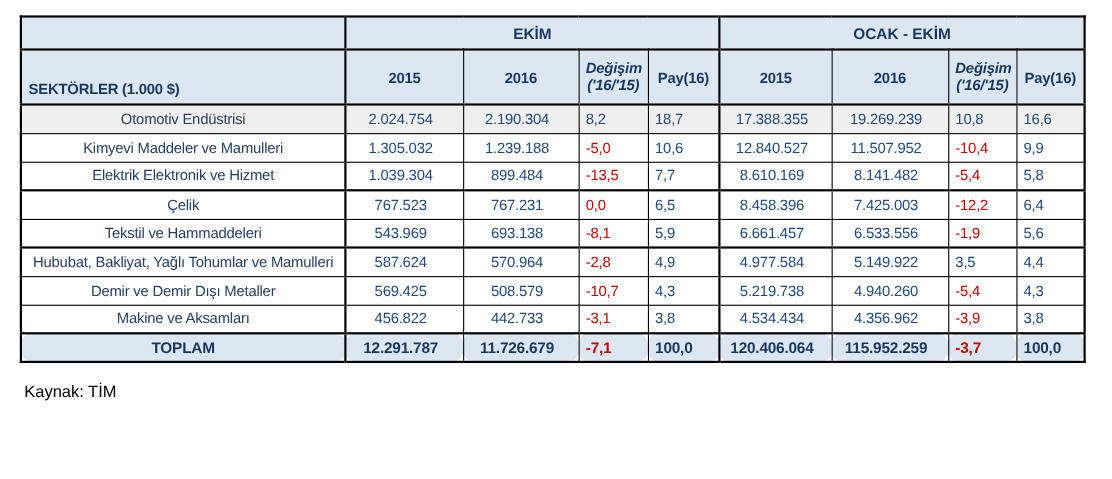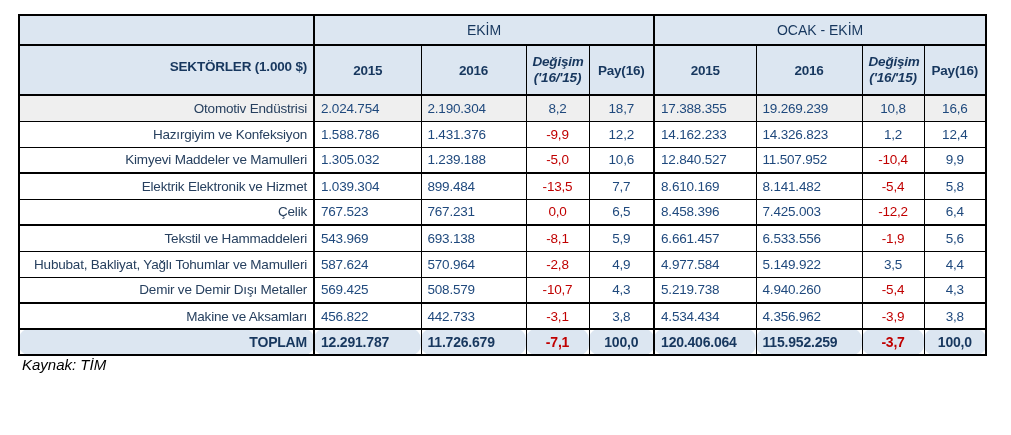--- a/index.html
+++ b/index.html
@@ -37,61 +37,61 @@
   thead tr.group-row th:nth-child(2),
   thead tr.group-row th:nth-child(3),
   thead tr.col-row th:nth-child(2),
   thead tr.col-row th:nth-child(6),
   tbody td:nth-child(2),
   tbody td:nth-child(6){border-left:2px solid var(--border);}
   thead tr.group-row{height:30px;}
   thead tr.group-row th{
     background:var(--header-bg);
     color:var(--dark-blue);
-    font-size:14px;font-weight:normal;
+    font-size:14px;font-weight:bold;
     border-bottom:2px solid var(--border);
   }
   thead tr.col-row{height:50px;}
   thead tr.col-row th{
     background:var(--header-bg);
     color:var(--dark-blue);
     font-size:13.5px;font-weight:bold;
     text-align:center;
     border-bottom:2px solid var(--border);
     letter-spacing:-0.2px;
   }
-  thead tr.col-row th.sector-head{text-align:right;vertical-align:bottom;padding-bottom:20px;}
+  thead tr.col-row th.sector-head{text-align:left;vertical-align:bottom;padding-bottom:6px;}
   .two-line div{line-height:16px;font-style:italic;}
   tbody tr{height:26px;}
   tbody td{
     font-size:13.5px;
     color:var(--blue);
     letter-spacing:-0.2px;
   }
   tbody tr.data-row:first-child td{background:var(--row1-bg);}
   
   tbody tr.data-row:nth-child(3) td,
   tbody tr.data-row:nth-child(5) td,
   tbody tr.data-row:nth-child(8) td{border-bottom:2px solid var(--border);}
-  td.sector{color:var(--sector-blue);text-align:right;}
-  td.amount{text-align:left;padding-right:13px;margin-left:41px;}
-  td.pct{text-align:center;}
+  td.sector{color:var(--sector-blue);text-align:center;}
+  td.amount{text-align:center;padding-right:13px;margin-left:41px;}
+  td.pct{text-align:left;}
   td.neg{color:var(--red);}
   tr.total-row td{
     background:var(--total-bg);
     color:var(--dark-blue);
     font-weight:bold;
     font-size:14px;
     border-top:2px solid var(--border);
     border-radius:10px;
   }
   tr.total-row td.neg{color:var(--red);}
   .source{
+    margin-top:18px;
     margin-left:4px;
-    font-style:italic;
     font-size:15px;
     color:#000000;
   }
 </style>
 </head>
 <body>
 
 <div class="page">
   <table>
     <colgroup>
@@ -135,31 +135,20 @@
           <td class="amount">2.024.754</td>
           <td class="amount">2.190.304</td>
           <td class="pct">8,2</td>
           <td class="pct">18,7</td>
           <td class="amount">17.388.355</td>
           <td class="amount">19.269.239</td>
           <td class="pct">10,8</td>
           <td class="pct">16,6</td>
         </tr>
         <tr class="data-row">
-          <td class="sector">Hazırgiyim ve Konfeksiyon</td>
-          <td class="amount">1.588.786</td>
-          <td class="amount">1.431.376</td>
-          <td class="pct neg">-9,9</td>
-          <td class="pct">12,2</td>
-          <td class="amount">14.162.233</td>
-          <td class="amount">14.326.823</td>
-          <td class="pct">1,2</td>
-          <td class="pct">12,4</td>
-        </tr>
-        <tr class="data-row">
           <td class="sector">Kimyevi Maddeler ve Mamulleri</td>
           <td class="amount">1.305.032</td>
           <td class="amount">1.239.188</td>
           <td class="pct neg">-5,0</td>
           <td class="pct">10,6</td>
           <td class="amount">12.840.527</td>
           <td class="amount">11.507.952</td>
           <td class="pct neg">-10,4</td>
           <td class="pct">9,9</td>
         </tr>

